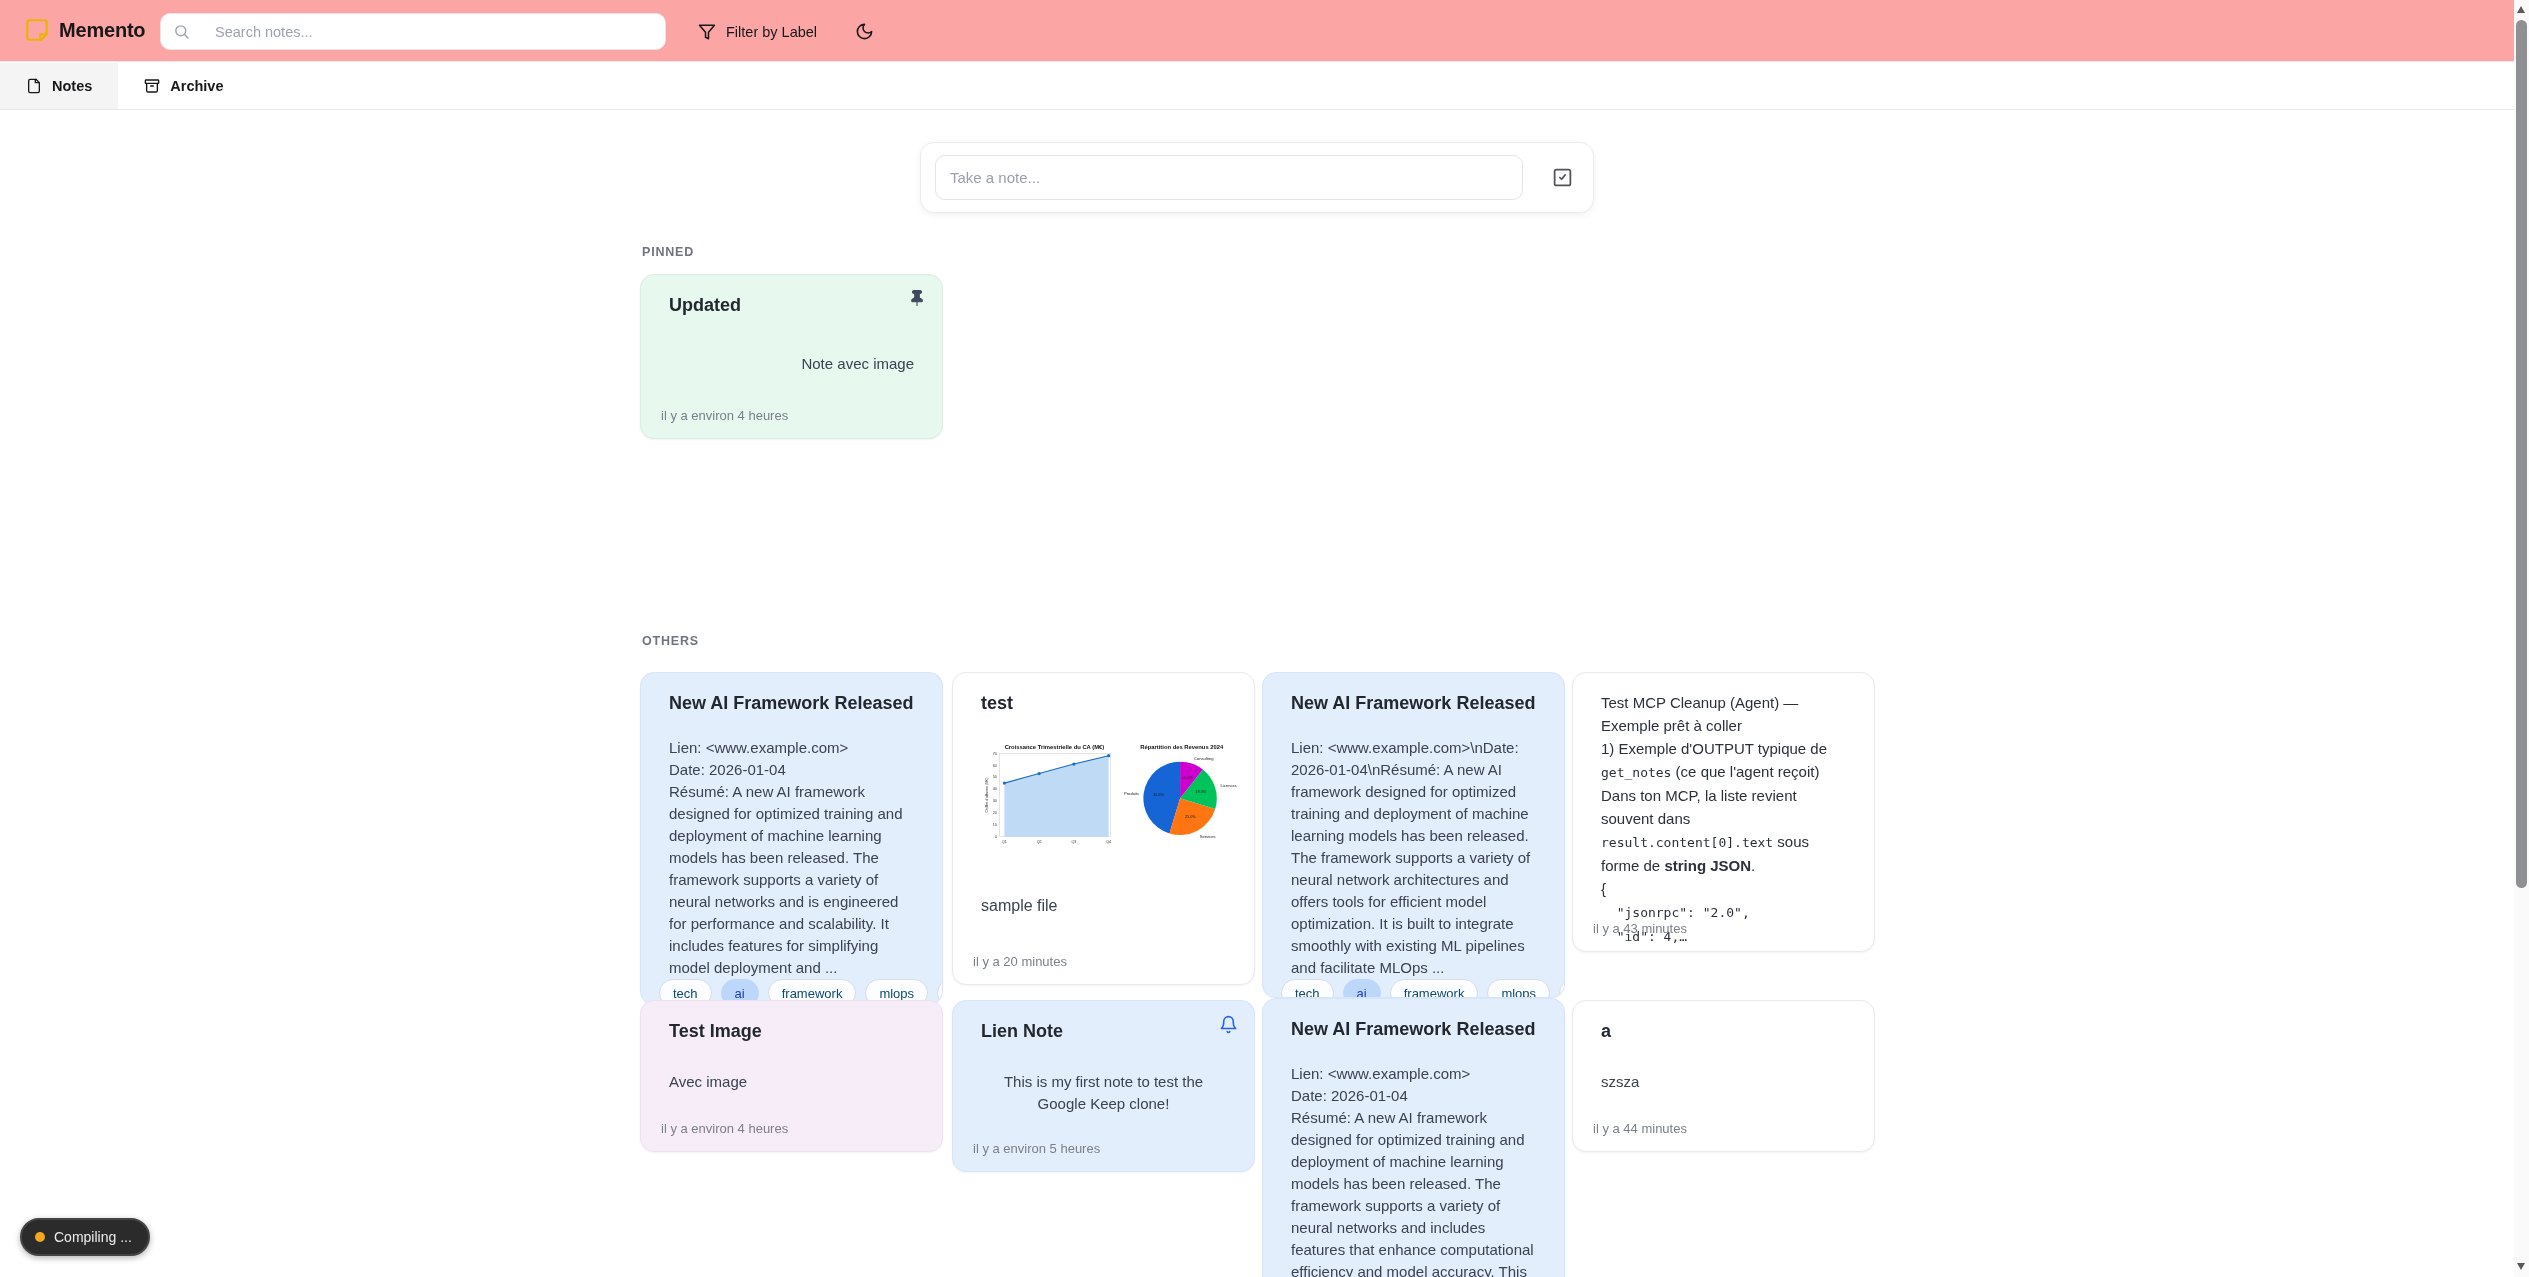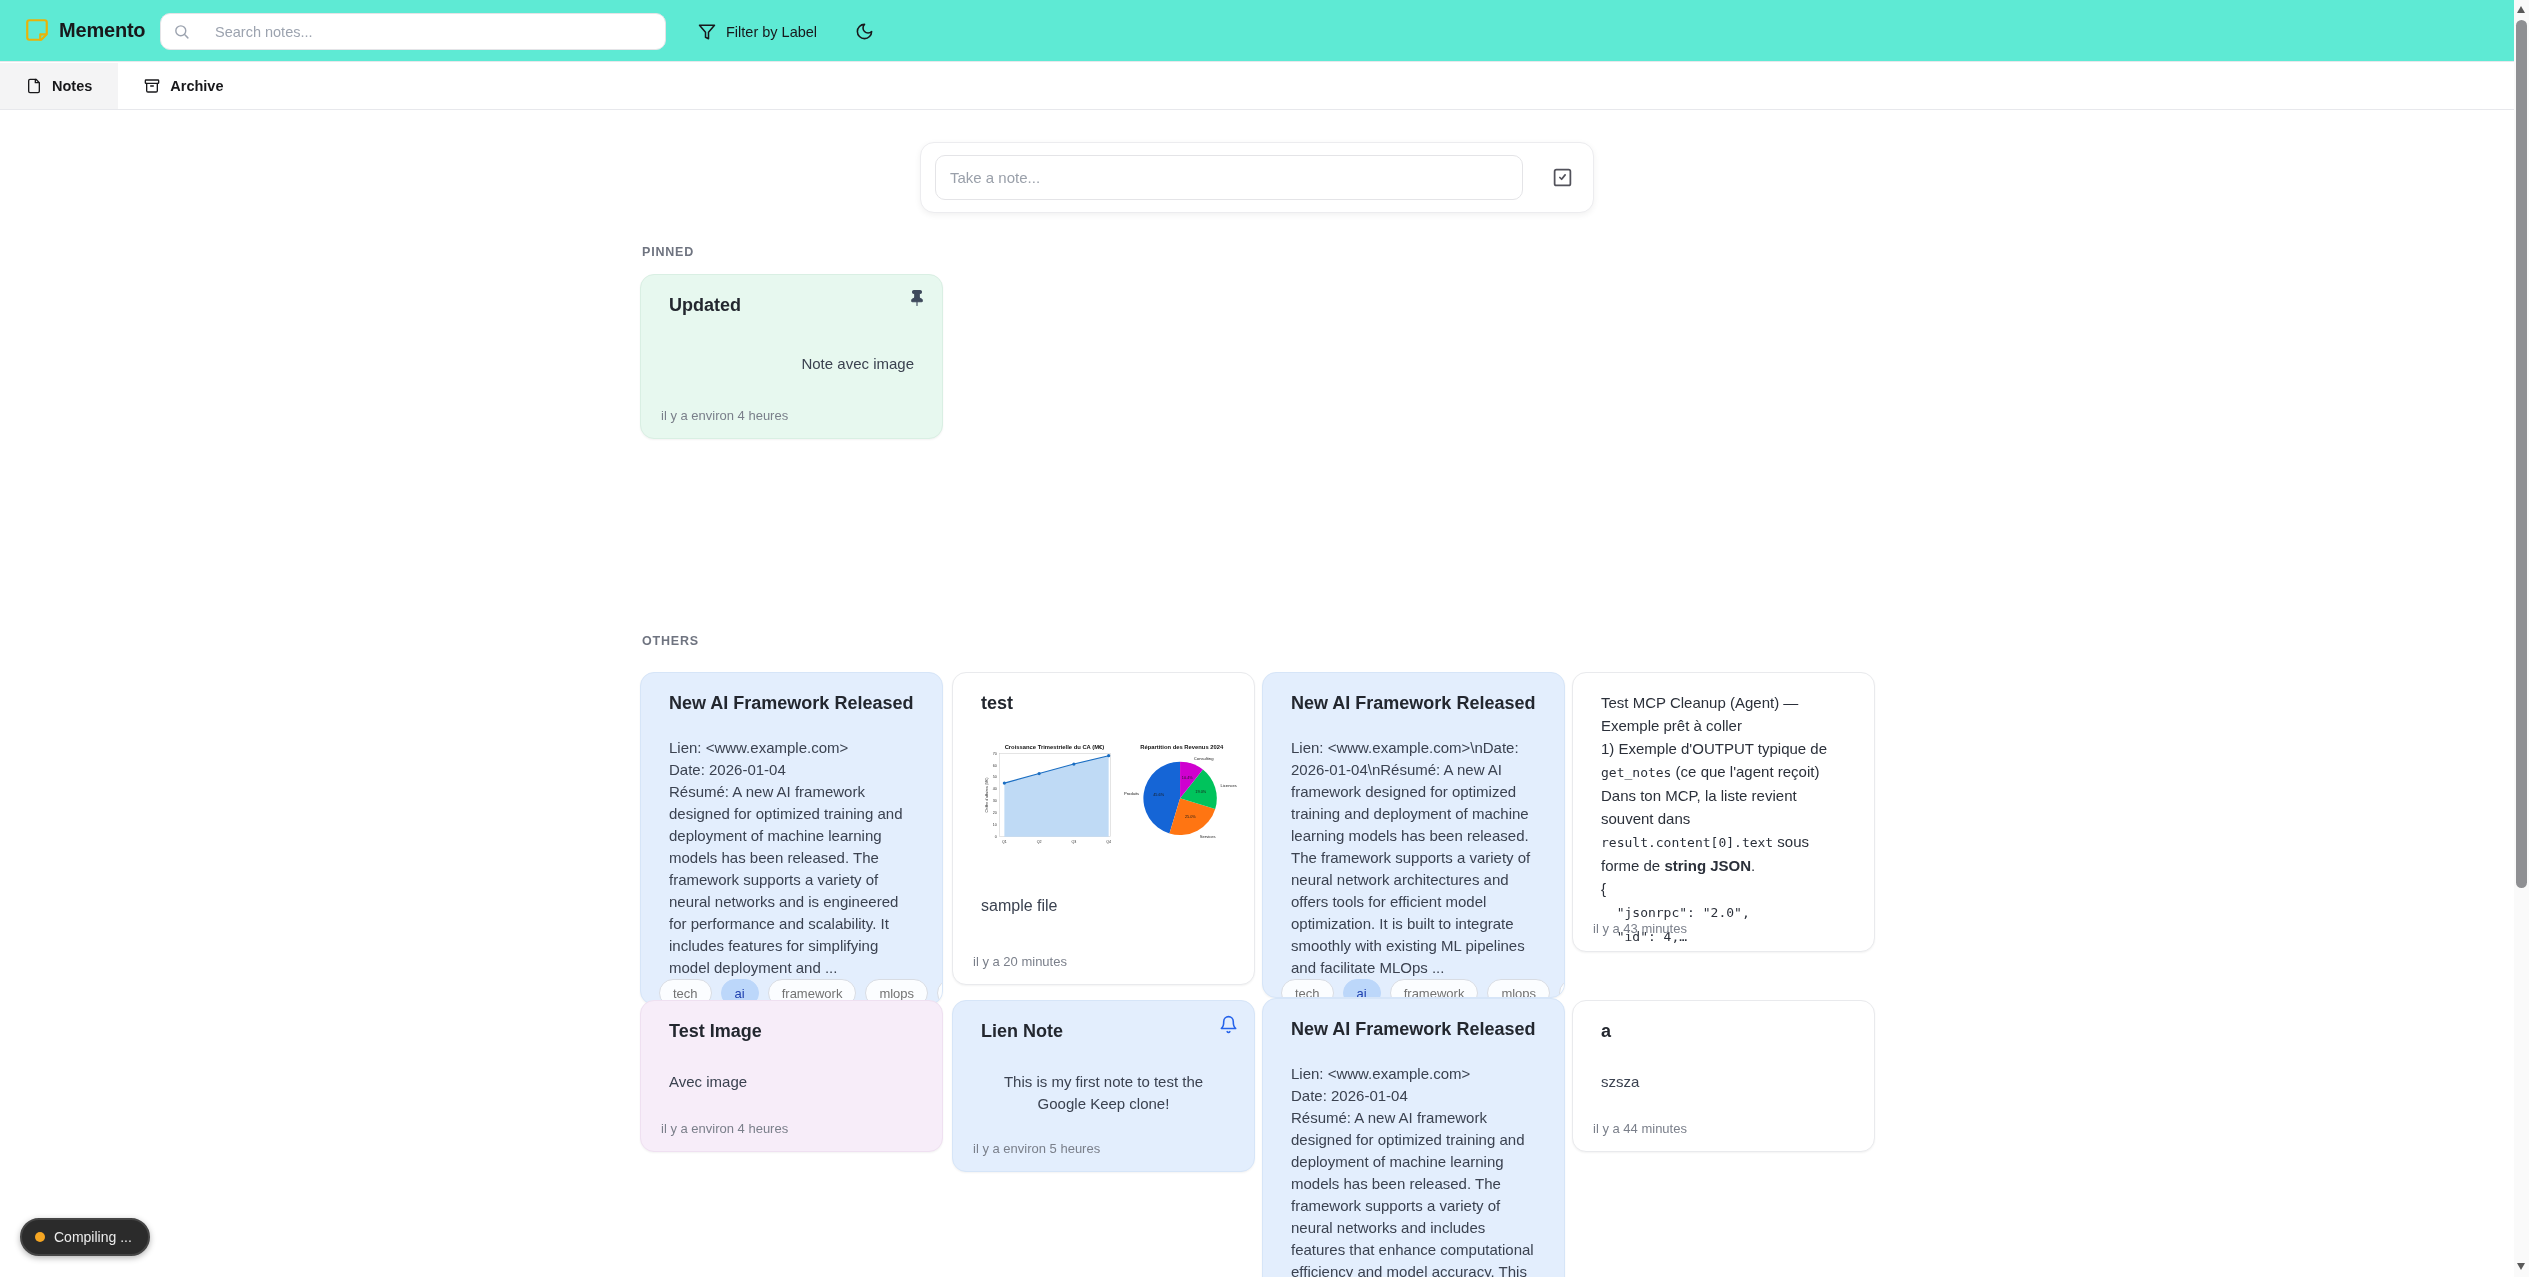--- a/index.html
+++ b/index.html
@@ -1,21 +1,21 @@
 <!DOCTYPE html>
 <html><head>
 <meta charset="utf-8">
 <style>
   * { margin:0; padding:0; box-sizing:border-box; }
   html,body { width:2529px; height:1277px; overflow:hidden; background:#fff;
               font-family:"Liberation Sans","DejaVu Sans",sans-serif; }
   #app { position:relative; width:2529px; height:1277px; background:#fff; overflow:hidden; }
 
   
-  .header { position:absolute; left:0; top:0; width:2529px; height:62px; background:#5eead4;
+  .header { position:absolute; left:0; top:0; width:2529px; height:62px; background:#fca5a5;
             border-bottom:1px solid #e7e8ec; }
   .logo-wrap { position:absolute; left:24px; top:17px; display:flex; align-items:center; gap:9px; }
   .app-title { font-size:20px; font-weight:700; color:#18181b; letter-spacing:-.2px; }
   .searchbox { position:absolute; left:160px; top:13px; width:506px; height:37px; border:1px solid #e4e4e7;
                border-radius:10px; background:#fff; display:flex; align-items:center; padding:0 12px; gap:25px; }
   .searchbox input { border:none; outline:none; flex:1; font-size:14.5px; color:#18181b; background:transparent;
                      font-family:inherit; }
   .searchbox input::placeholder { color:#9ca3af; }
   .filter-btn { position:absolute; left:688px; top:13px; height:37px; display:flex; align-items:center;
                 gap:10px; padding:0 10px; border-radius:8px; cursor:pointer; font-size:14.5px;
@@ -49,21 +49,21 @@
   .note.mint  { background:#e7f8ef; border-color:#d9efe3; }
   .note.blue  { background:#e3eefd; border-color:#d6e5f8; }
   .note.pink  { background:#f7edf9; border-color:#efe0f1; }
   .note.white { background:#ffffff; border-color:#e9eaed; }
   .note h3 { font-size:18px; font-weight:700; color:#23272f; line-height:24px; }
   .note .body { font-size:15px; line-height:22px; color:#3b4250; white-space:pre-wrap; word-wrap:break-word; }
   .note .time { position:absolute; left:20px; bottom:15px; font-size:13px; color:#7a7f8a; }
   .note .corner-icon { position:absolute; right:16px; top:14px; }
   .tags { position:absolute; left:18px; top:306px; display:flex; gap:9px; white-space:nowrap; }
   .tag { height:28px; display:flex; align-items:center; padding:0 13px; border-radius:14px;
-         border:1px solid #d8dce3; background:rgba(255,255,255,.85); font-size:13px; color:#737373; }
+         border:1px solid #d8dce3; background:rgba(255,255,255,.85); font-size:13px; color:#0c4a6e; }
   .tag.accent { background:#bcd7fa; border-color:#bcd7fa; color:#1e40af; }
   .mono { font-family:"DejaVu Sans Mono","Liberation Mono",monospace; font-size:13px; }
   .bold { font-weight:700; }
 
   .attachment { margin-top:14px; width:267px; height:132px; background:#fff; display:flex; }
   .attachment svg { width:50%; height:100%; }
   .caption { margin-top:36px; font-size:16px; color:#3b4250; }
 
   
   .dev-badge { position:absolute; left:20px; top:1218px; height:38px; padding:0 16px 0 13px; background:#2b2b2b;

